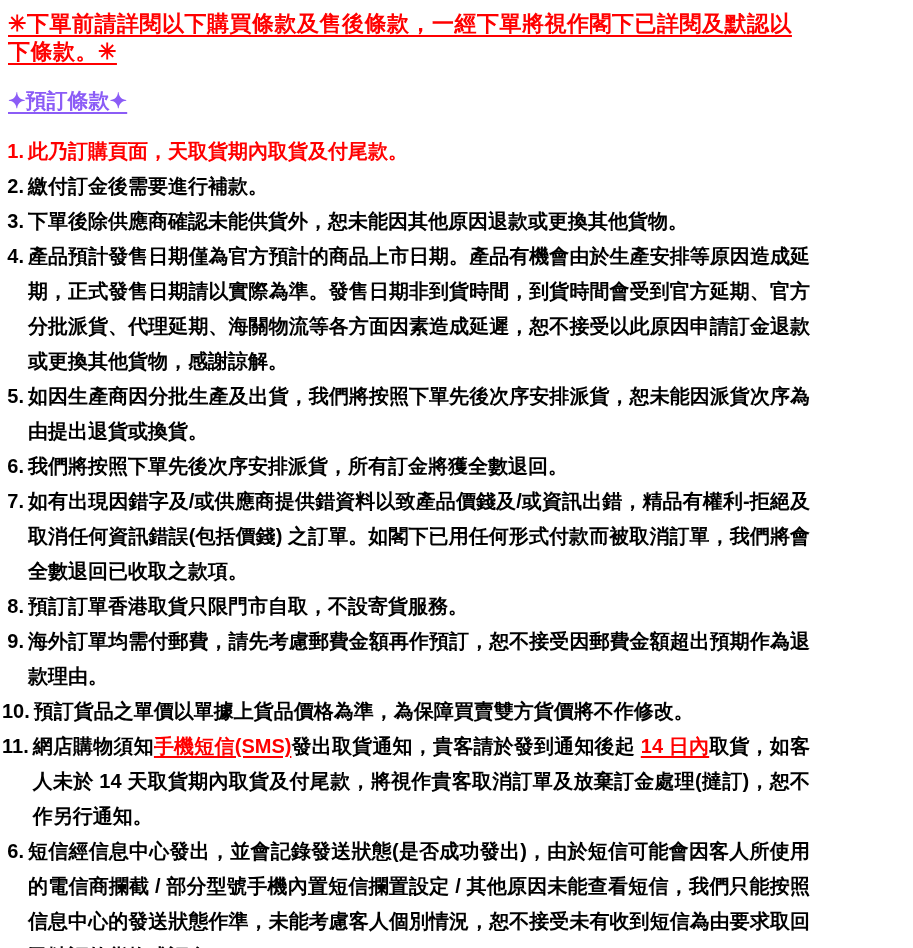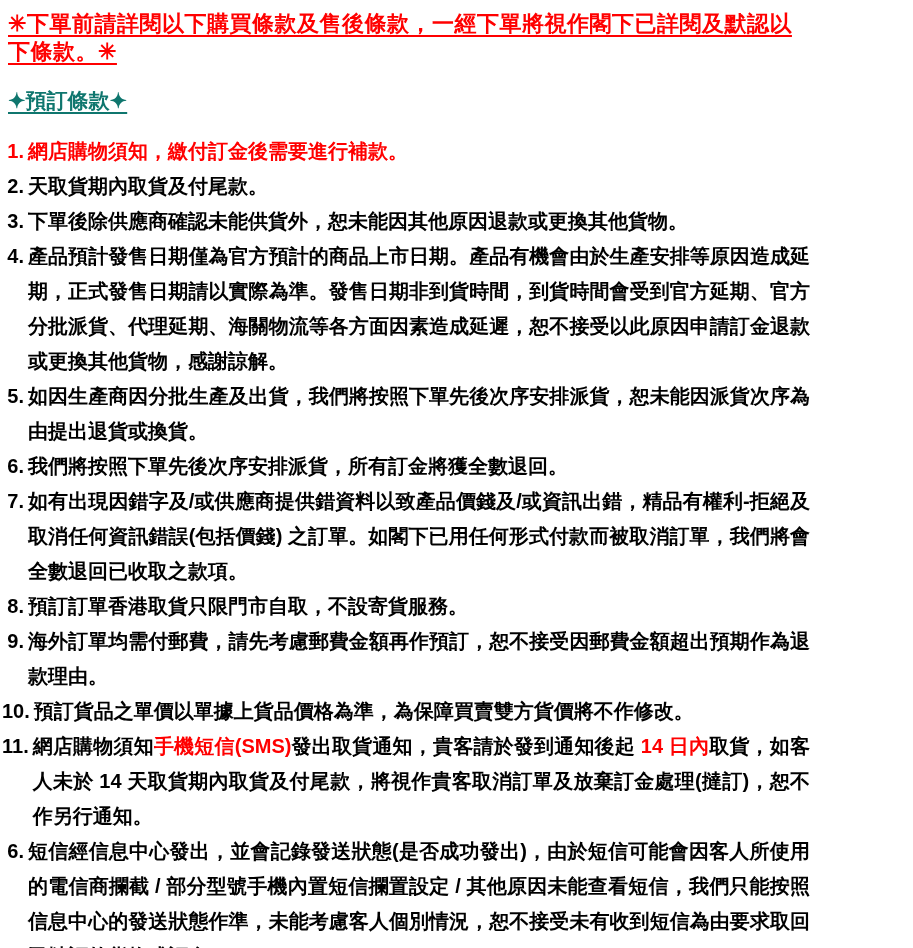--- a/index.html
+++ b/index.html
@@ -21,21 +21,21 @@
     line-height:28px;
     color:#ff0000;
     text-decoration:underline;
     text-underline-offset:4px;
     letter-spacing:0.5px;
   }
   .section-title{
     margin:21px 0 0 6px;
     font-size:21px;
     line-height:28px;
-    color:#0f766e;
+    color:#8b5cf6;
     text-decoration:underline;
     text-underline-offset:4px;
     display:inline-block;
   }
   .terms-list{
     margin-top:19px;
     font-size:20px;
     line-height:35px;
   }
   .term-item{
@@ -49,20 +49,21 @@
     white-space:nowrap;
   }
   .term-content{
     flex:1;
     text-align:justify;
     text-justify:inter-character;
   }
   .term-item.red{color:#ff0000;}
   .seg-red{
     color:#ff0000;
+    text-decoration:underline;
     text-underline-offset:3px;
   }
   .seg-link{
     color:#0000ee;
     text-decoration:underline;
     text-underline-offset:3px;
     cursor:pointer;
   }
 </style>
 </head>
@@ -71,25 +72,25 @@
 <div class="doc">
   <div class="header-notice">✳下單前請詳閱以下購買條款及售後條款，一經下單將視作閣下已詳閱及默認以下條款。✳</div>
 
   <div>
     <span class="section-title">✦預訂條款✦</span>
   </div>
 
   <div class="terms-list">
       <div class="term-item red">
         <span class="term-num">1.</span>
-        <span class="term-content"><span>網店購物須知，繳付訂金後需要進行補款。</span></span>
+        <span class="term-content"><span>此乃訂購頁面，天取貨期內取貨及付尾款。</span></span>
       </div>
       <div class="term-item">
         <span class="term-num">2.</span>
-        <span class="term-content"><span>天取貨期內取貨及付尾款。</span></span>
+        <span class="term-content"><span>繳付訂金後需要進行補款。</span></span>
       </div>
       <div class="term-item">
         <span class="term-num">3.</span>
         <span class="term-content"><span>下單後除供應商確認未能供貨外，恕未能因其他原因退款或更換其他貨物。</span></span>
       </div>
       <div class="term-item">
         <span class="term-num">4.</span>
         <span class="term-content"><span>產品預計發售日期僅為官方預計的商品上市日期。產品有機會由於生產安排等原因造成延期，正式發售日期請以實際為準。發售日期非到貨時間，到貨時間會受到官方延期、官方分批派貨、代理延期、海關物流等各方面因素造成延遲，恕不接受以此原因申請訂金退款或更換其他貨物，感謝諒解。</span></span>
       </div>
       <div class="term-item">

